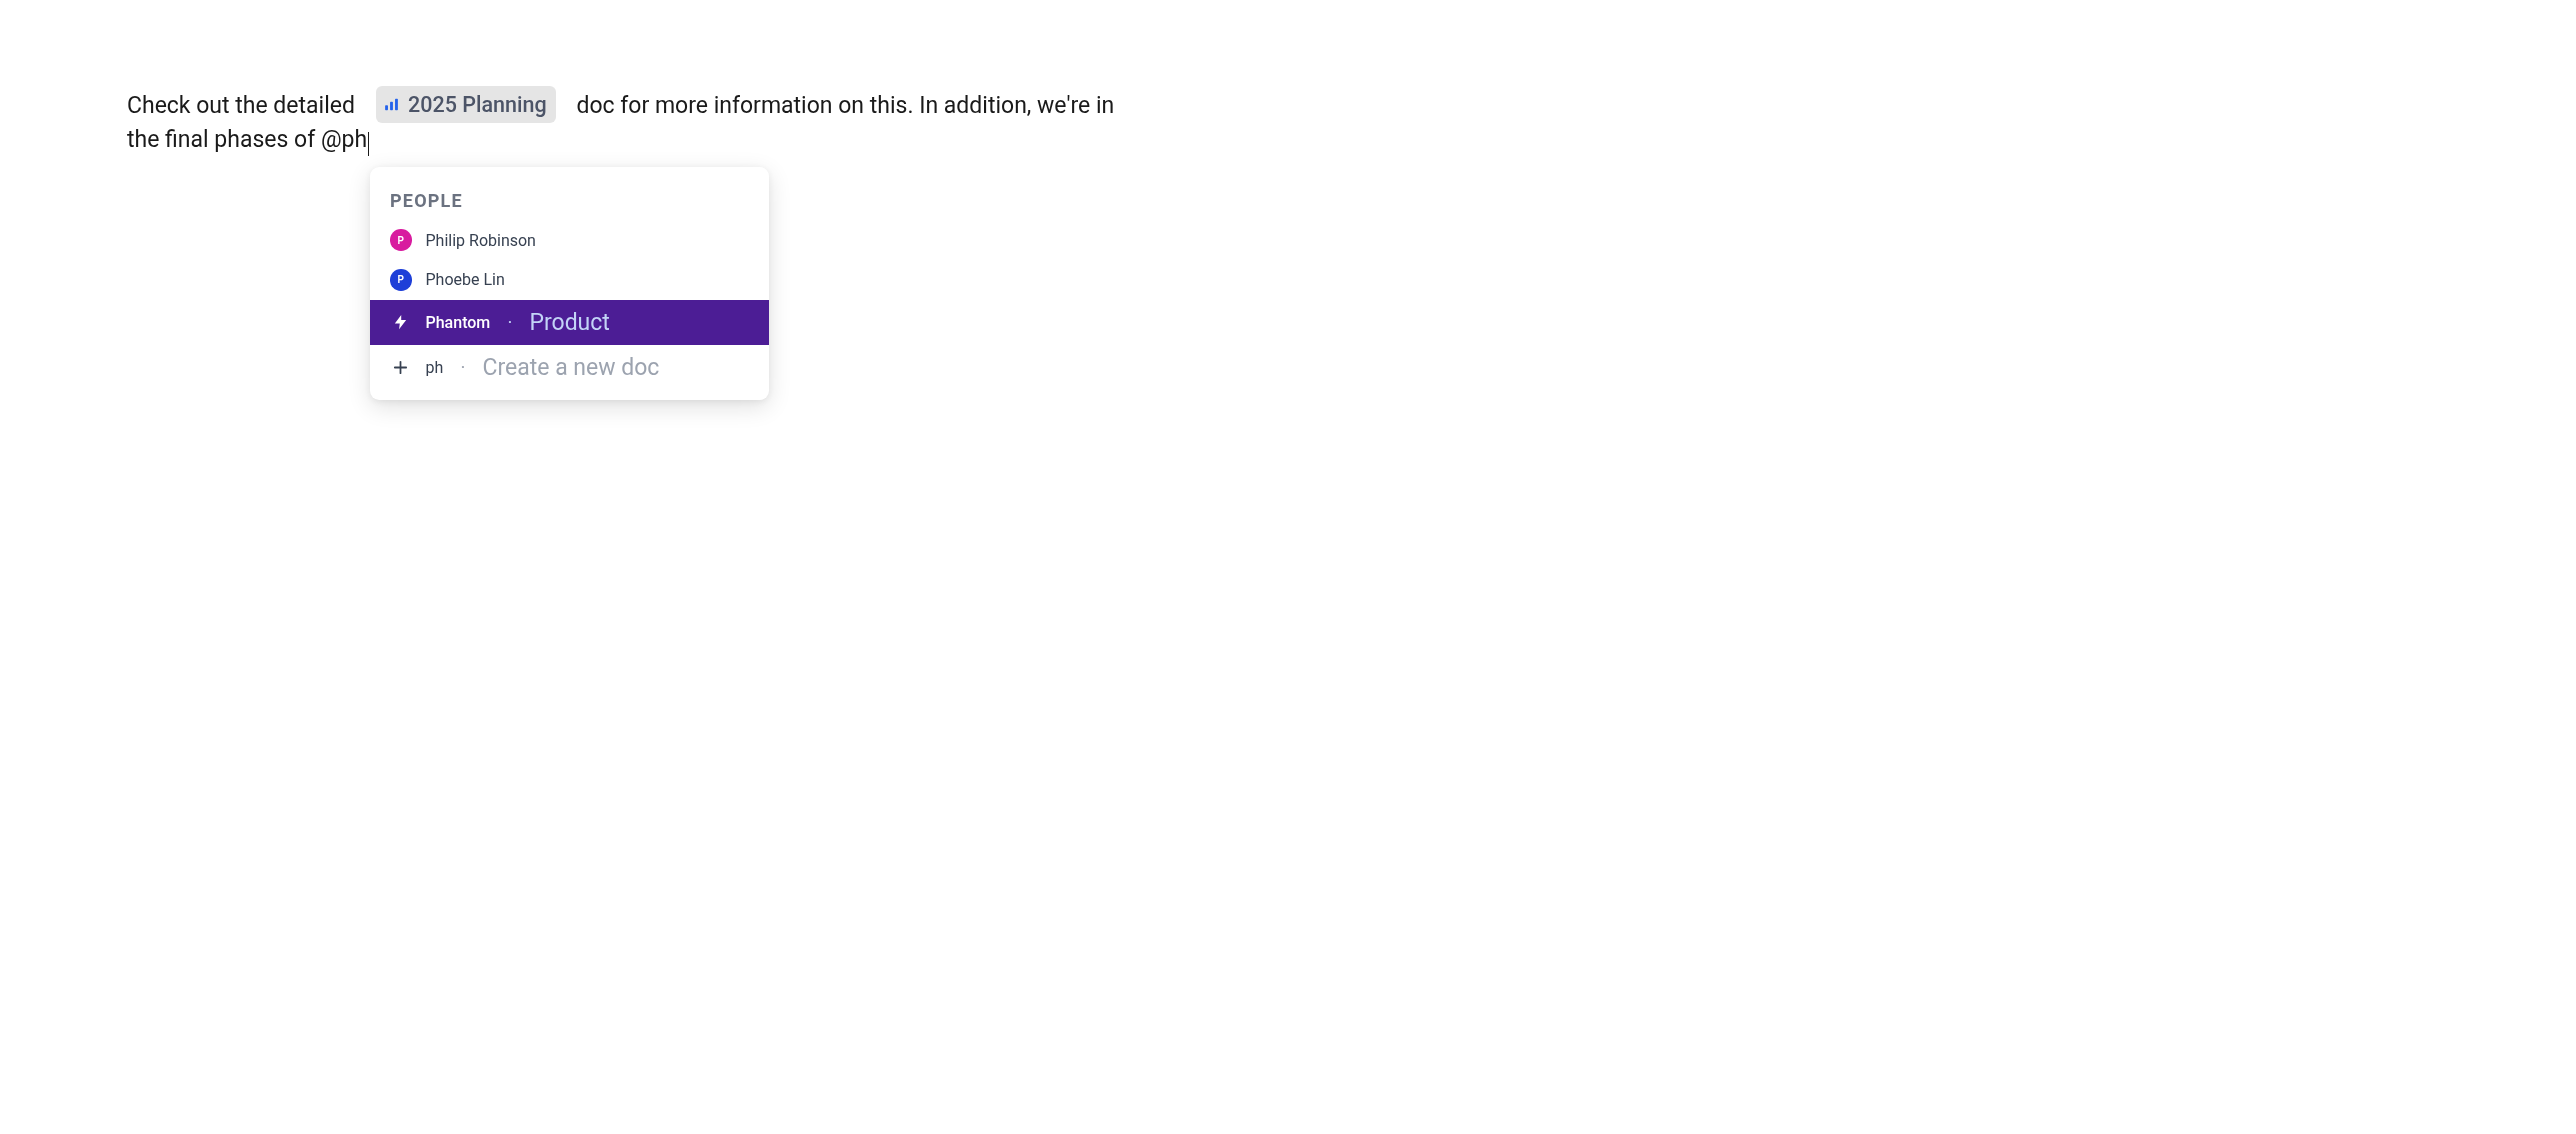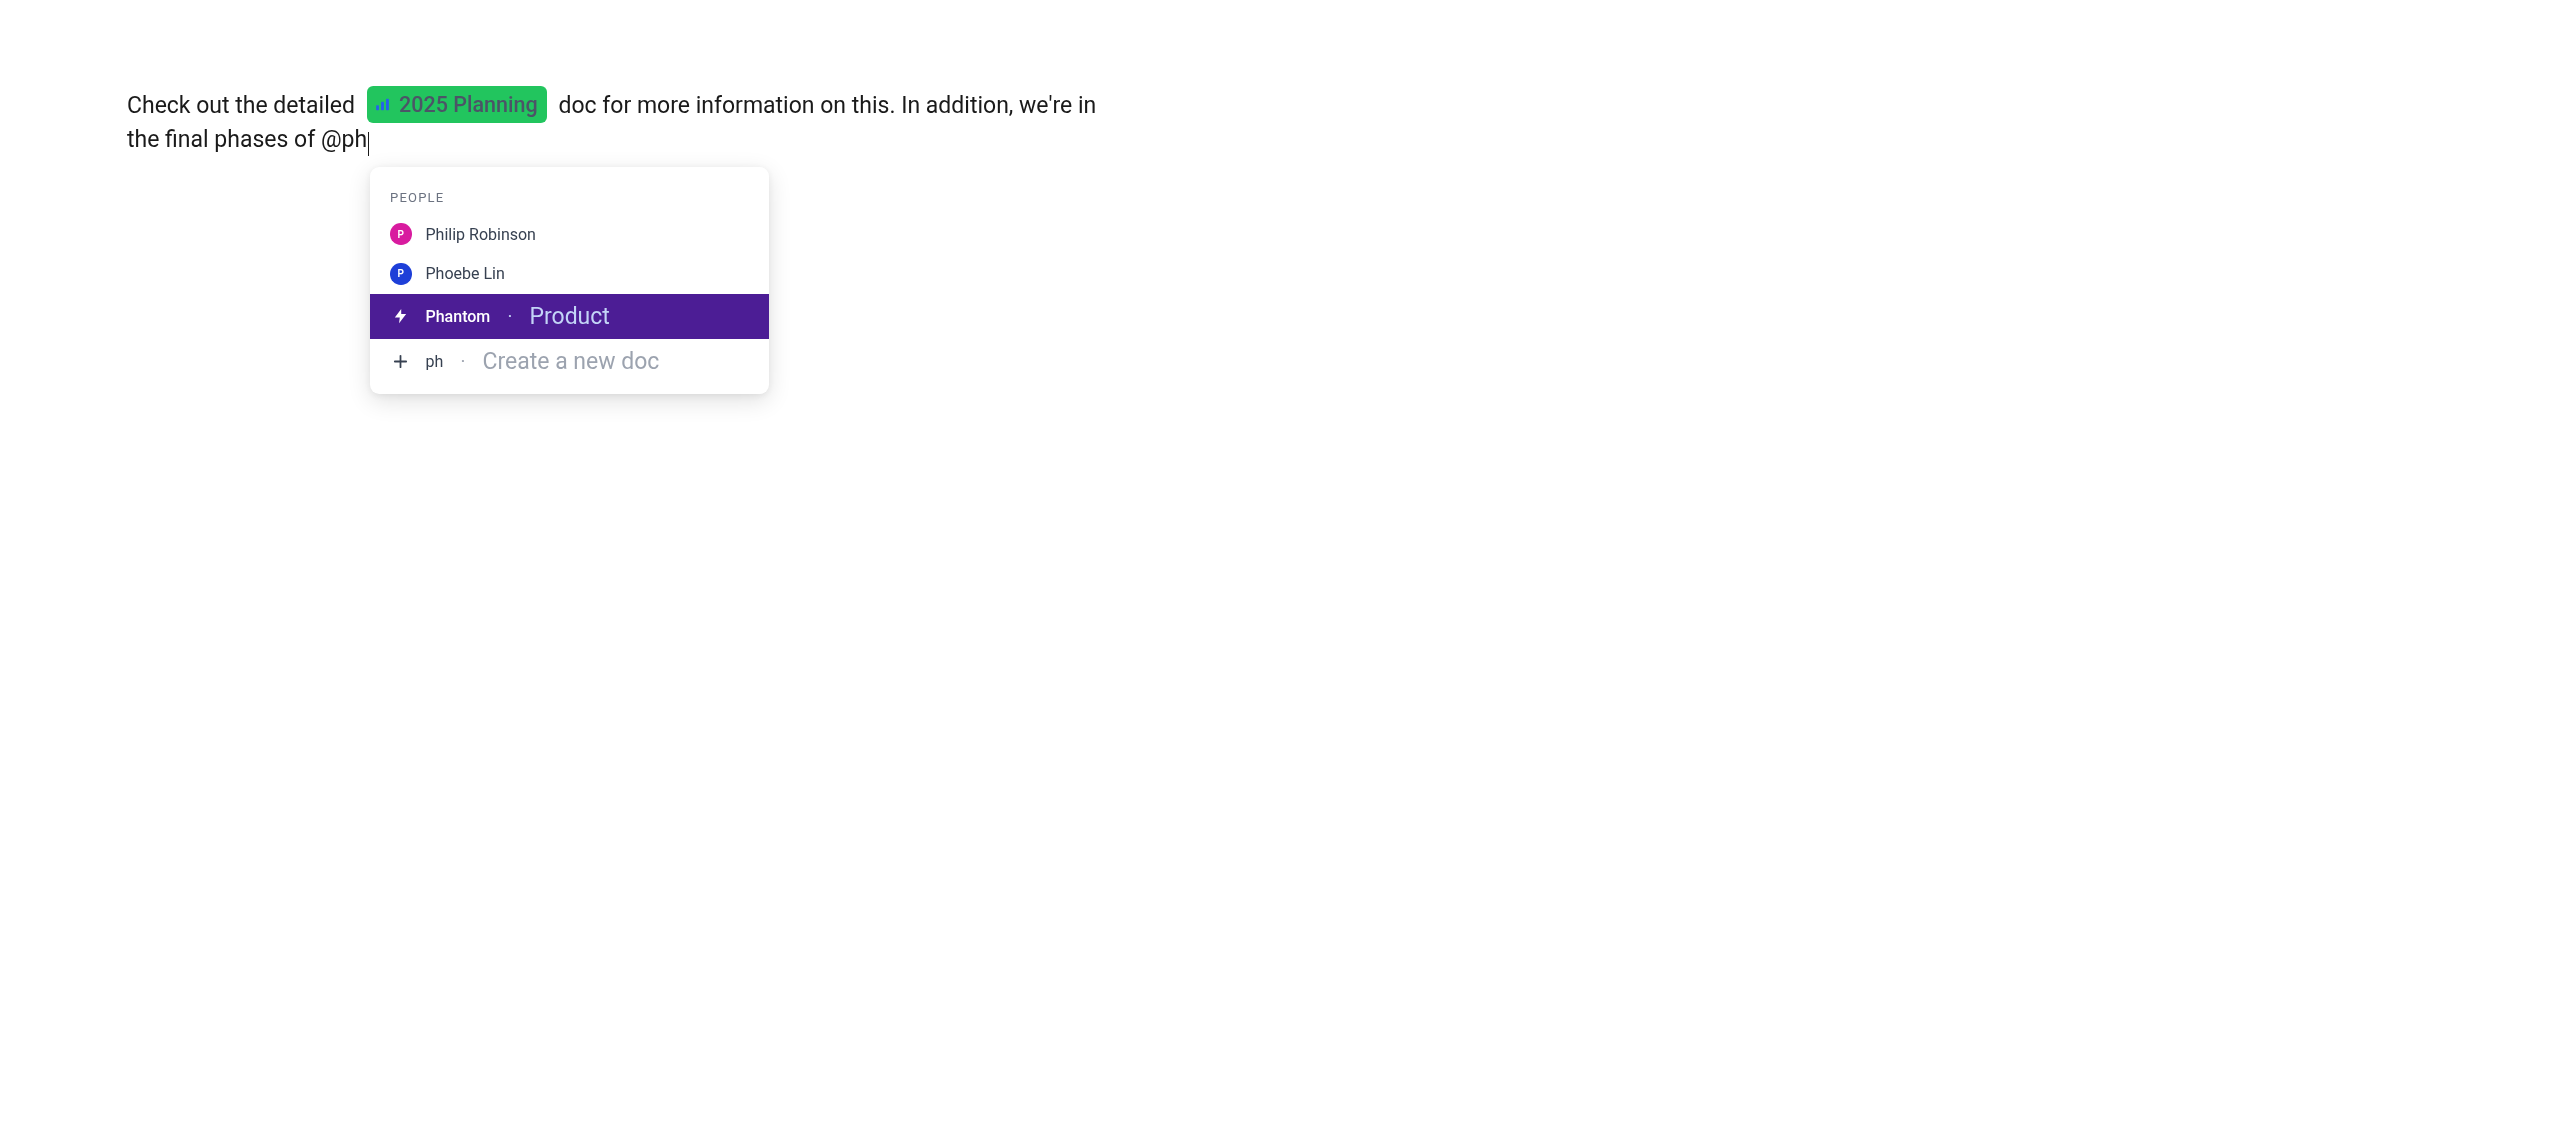--- a/index.html
+++ b/index.html
@@ -23,25 +23,25 @@
       width: 997px;
       font-size: 23px;
       line-height: 34px;
       color: #1a1a1a;
       font-weight: 400;
     }
 
     .doc-chip {
       display: inline-flex;
       align-items: center;
-      background: #22c55e;
+      background: #e5e5e5;
       border-radius: 6.1px;
       padding: 1.5px 9.2px 1.5px 7.7px;
       vertical-align: baseline;
-      margin: 0 6px;
+      margin: 0 15px;
     }
 
     .doc-chip-icon {
       display: inline-flex;
       align-items: center;
       justify-content: center;
       margin-right: 7.7px;
     }
 
     .doc-chip-label {
@@ -70,22 +70,22 @@
       left: 370px;
       top: 167px;
       width: 399px;
       background: #ffffff;
       border-radius: 9.2px;
       box-shadow: 0 6.1px 23px rgba(0, 0, 0, 0.12), 0 1.5px 6.1px rgba(0, 0, 0, 0.06);
       padding: 12.3px 0 9.2px 0;
     }
 
     .section-header {
-      font-size: 13px;
-      font-weight: 400;
+      font-size: 18px;
+      font-weight: 700;
       letter-spacing: 1.2px;
       color: #6b7280;
       text-transform: uppercase;
       padding: 10.7px 20px 9.2px 20px;
     }
 
     .menu-item {
       display: flex;
       align-items: center;
       padding: 9.2px 20px;

